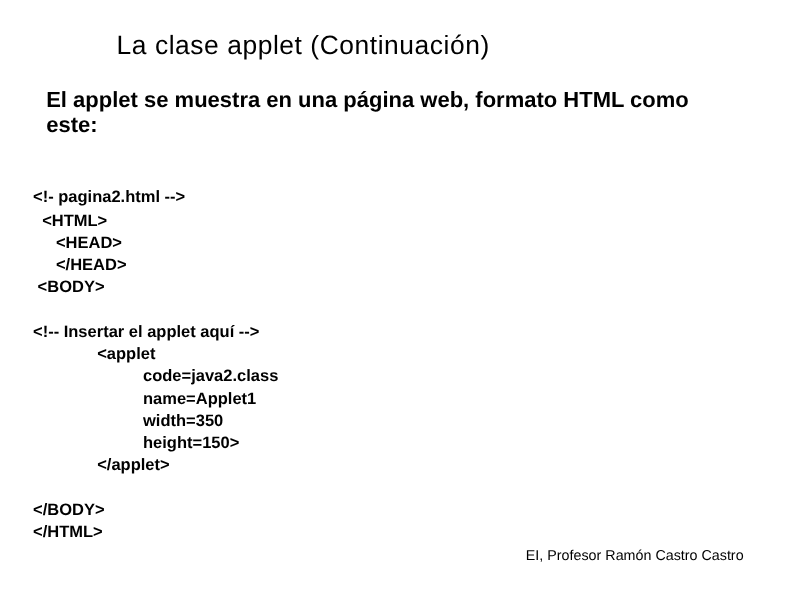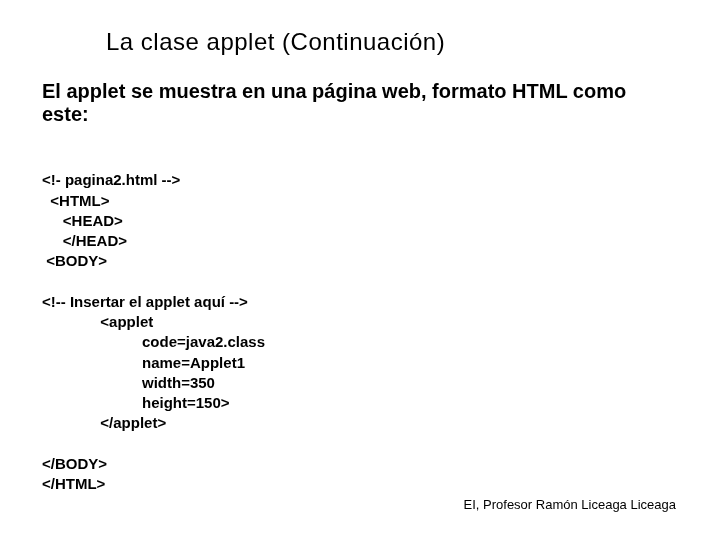--- a/index.html
+++ b/index.html
@@ -28,21 +28,21 @@
   .intro {
     font-size: 20px;
     font-weight: bold;
     margin: 0 0 24px 14px;
   }
   .code {
     font-size: 15px;
     font-weight: bold;
     line-height: 1.35;
     white-space: pre;
-    margin-left: 14px;
+    margin-left: 2px;
   }
   .footer {
     position: absolute;
     right: 28px;
     bottom: 28px;
     font-family: Arial, Helvetica, sans-serif;
     font-size: 13px;
     color: #000;
     font-weight: 400;
   }
@@ -67,15 +67,15 @@
 <span>              &lt;applet</span>
 <span>                        code=java2.class</span>
 <span>                        name=Applet1</span>
 <span>                        width=350</span>
 <span>                        height=150&gt;</span>
 <span>              &lt;/applet&gt;</span>
 <span></span>
 <span>&lt;/BODY&gt;</span>
 <span>&lt;/HTML&gt;</span></div>
 
-  <div class="footer">EI, Profesor Ramón Liceaga Liceaga</div>
+  <div class="footer">EI, Profesor Ramón Castro Castro</div>
 
 </div>
 
 </body></html>

